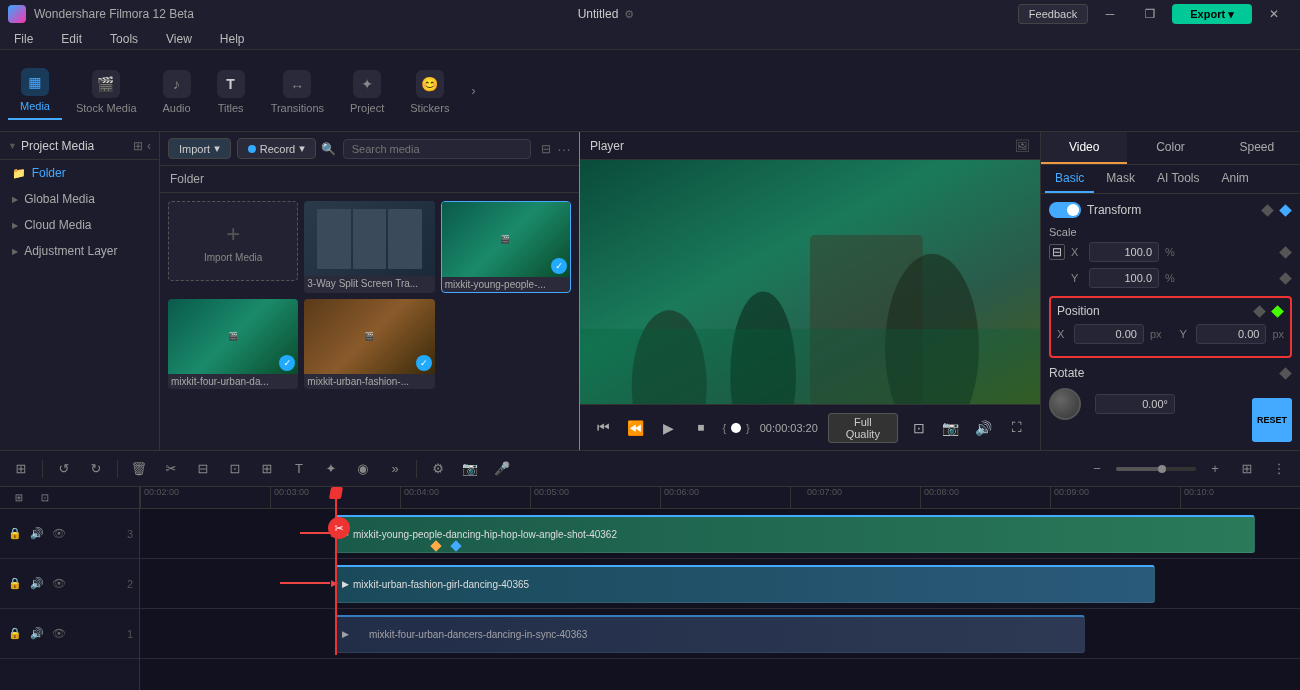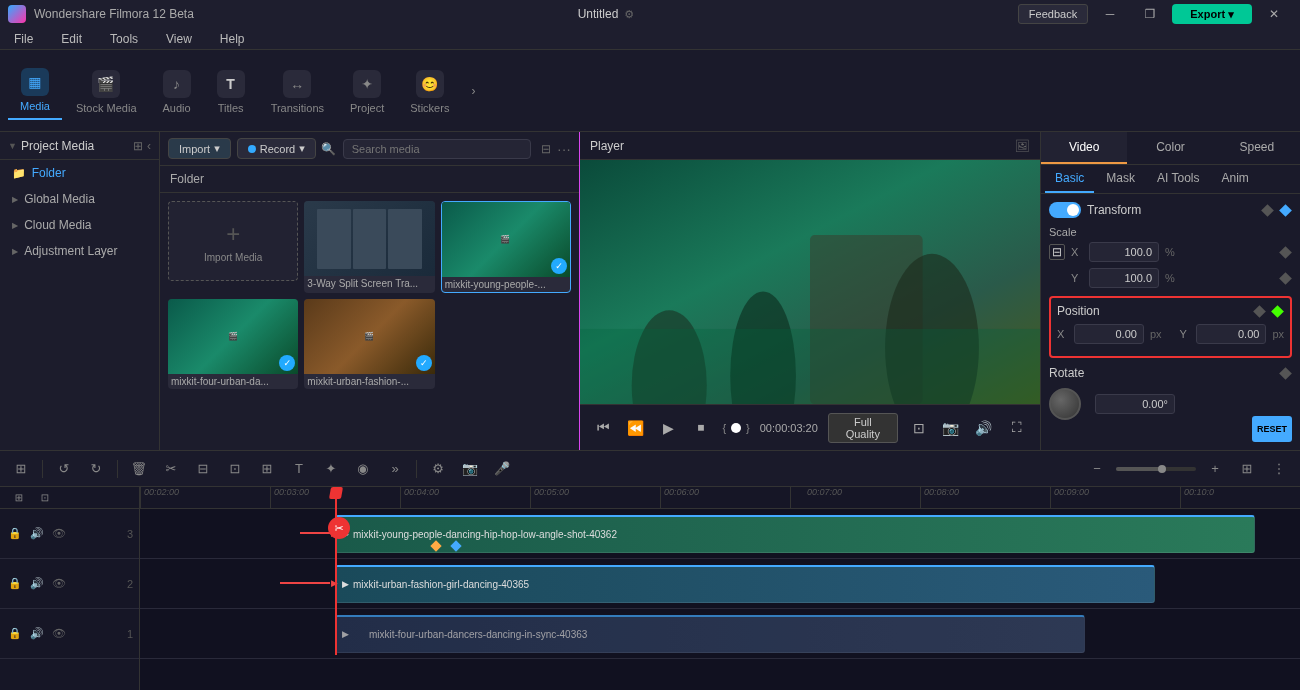--- a/index.html
+++ b/index.html
@@ -101,21 +101,21 @@
     .playhead-head { width: 12px; height: 12px; background: #e33; border-radius: 2px; position: absolute; top: 0; left: -5px; transform: skewX(-10deg); }
 
     
     .thumb-video-1 { background: linear-gradient(135deg, #0a5a4a 0%, #1a8a6a 50%, #0a4a2a 100%); }
     .thumb-video-2 { background: linear-gradient(135deg, #5a3a1a 0%, #8a5a2a 50%, #3a2a0a 100%); }
     .dots-menu { font-size: 14px; color: #666; cursor: pointer; }
     .filter-icon { font-size: 12px; color: #666; cursor: pointer; margin-left: 4px; }
 
     .ruler-mark { position: absolute; top: 0; height: 22px; border-left: 1px solid #333; padding-left: 3px; font-size: 9px; color: #555; white-space: nowrap; }
 
-    .reset-badge { background: #4af; color: #000; font-size: 9px; padding: 8px 5px; border-radius: 3px; position: absolute; bottom: 8px; right: 8px; cursor: pointer; font-weight: bold; text-align: center; }
+    .reset-badge { background: #4af; color: #000; font-size: 9px; padding: 17px 5px; border-radius: 3px; position: absolute; bottom: 8px; right: 8px; cursor: pointer; font-weight: bold; text-align: center; }
   </style>
 </head>
 <body>
 
 <div class="title-bar">
   <div class="title-bar-left">
     <div class="title-bar-logo"></div>
     <span>Wondershare Filmora 12 Beta</span>
   </div>
   <div class="title-bar-center">
@@ -486,21 +486,21 @@
       <div class="track-row-label">
         <button class="track-icon-btn">🔒</button>
         <button class="track-icon-btn">🔊</button>
         <button class="track-icon-btn">👁</button>
         <span class="track-num">1</span>
       </div>
     </div>
 
     <div style="flex:1; overflow-x:auto; position:relative;">
 
-      <div class="time-ruler" style="width:1160px; position:relative;font-style:italic;">
+      <div class="time-ruler" style="width:1160px; position:relative;">
         <div class="ruler-mark" style="left:0px;">00:02:00</div>
         <div class="ruler-mark" style="left:130px;">00:03:00</div>
         <div class="ruler-mark" style="left:260px;">00:04:00</div>
         <div class="ruler-mark" style="left:390px;">00:05:00</div>
         <div class="ruler-mark" style="left:520px;">00:06:00</div>
         <div class="ruler-mark" style="left:650px;padding-left:16px;">00:07:00</div>
         <div class="ruler-mark" style="left:780px;">00:08:00</div>
         <div class="ruler-mark" style="left:910px;">00:09:00</div>
         <div class="ruler-mark" style="left:1040px;">00:10:0</div>
 

